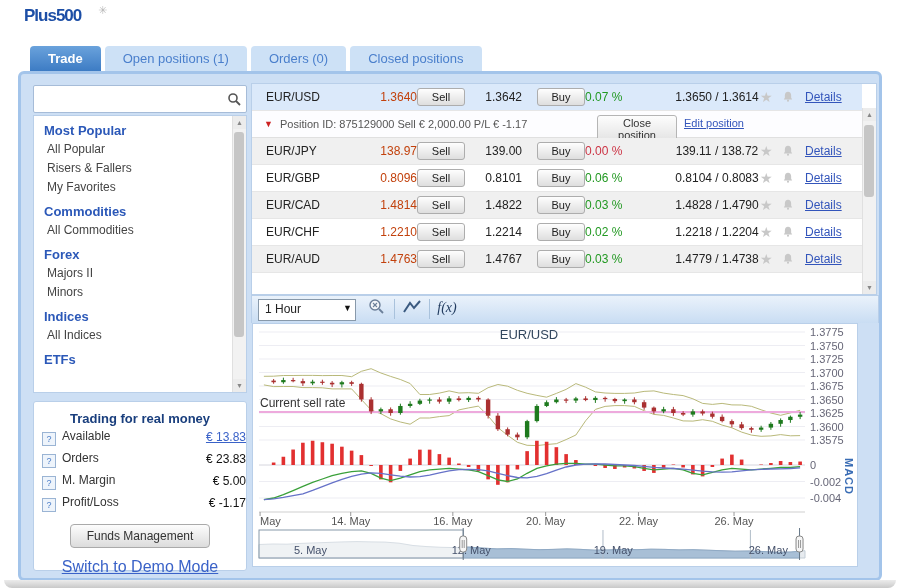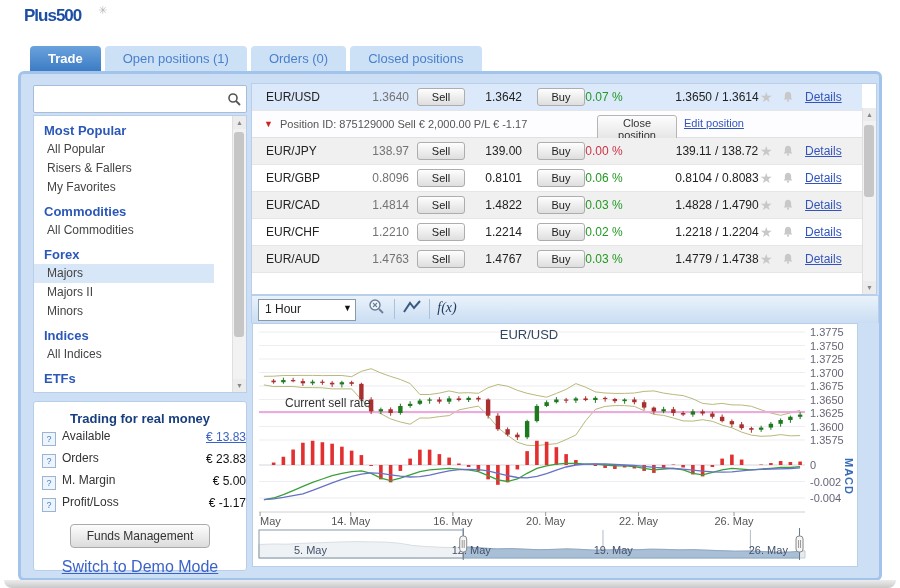--- a/index.html
+++ b/index.html
@@ -61,26 +61,26 @@
   .thead{position:absolute;left:0;top:0;width:610px;height:24px;background:linear-gradient(#8db3e0,#5e90cf);}
   .thcell{position:absolute;top:0;line-height:24px;color:#fff;font-size:12px;font-weight:bold;text-align:center;}
   .h-inst{left:14px;text-align:left;}
   .h-sell{left:70px;width:100px;} .h-buy{left:205px;width:100px;}
   .h-chg{left:330px;width:80px;} .h-hl{left:405px;width:120px;} .h-det{left:545px;width:60px;}
   .trow{position:relative;height:26px;width:610px;border-bottom:1px solid #e6e6e6;background:#fff;font-size:12px;}
   .trow.odd{background:#f0f0f0;}
   .trow.sel{background:#dbe9fa;}
   .trow span,.trow a{position:absolute;top:0;line-height:26px;}
   .c-inst{left:14px;color:#222;}
-  .c-sellv{left:102px;width:55px;text-align:right;color:#737373;}
+  .c-sellv{left:110px;width:55px;text-align:right;color:#c2410c;}
   .c-buyv{left:215px;width:55px;text-align:right;color:#222;}
   .tbtn{position:absolute;top:4px;height:18px;width:48px;font-size:11px;color:#222;font-family:inherit;
        background:linear-gradient(#fefefe,#dedede);border:1px solid #adadad;border-radius:3px;}
   .c-sellb{left:165px;} .c-buyb{left:285px;}
-  .c-chg{left:317px;width:70px;text-align:center;}
+  .c-chg{left:333px;width:70px;}
   .c-chg.up{color:#229922;} .c-chg.down{color:#cc3344;}
   .c-hl{left:400px;width:130px;text-align:center;color:#222;}
   .c-star{left:508px;color:#c8c8c8;font-size:14px;}
   .c-bell{left:530px;top:6px !important;line-height:normal !important;}
   .c-det{left:553px;color:#3355bb;text-decoration:underline;}
   .subrow{position:relative;height:26px;width:610px;border-bottom:1px solid #e0e0e0;background:#fdfdff;}
   .pos-tri{position:absolute;left:12px;top:0;line-height:26px;color:#cc2222;font-size:9px;}
   .pos-text{position:absolute;left:28px;top:0;line-height:26px;font-size:11px;color:#555;}
   .pos-close{position:absolute;left:345px;top:4px;height:28px;width:80px;font-size:11px;color:#333;font-family:inherit;
        background:linear-gradient(#fdfdfd,#e2e2e2);border:1px solid #b5b5b5;border-radius:3px;}
@@ -95,21 +95,21 @@
   .tf-select>span:first-child{position:absolute;left:6px;top:2px;}
   .tf-arrow{position:absolute;right:3px;top:3px;font-size:9px;color:#111;}
   .tool-ico{position:absolute;top:2px;width:26px;height:22px;text-align:center;}
   .tool-sep{position:absolute;top:3px;width:1px;height:20px;background:#a9c2dc;}
   .fx span{font-family:"Liberation Serif","DejaVu Serif",serif;font-style:italic;font-size:14px;color:#223c60;}
 
   
   .chartbox{position:absolute;left:231px;top:249px;width:604px;height:242px;background:#fff;
        border:1px solid #b9cfe9;overflow:hidden;}
   .chart-title{position:absolute;left:0;top:3px;width:552px;text-align:center;font-size:13px;color:#33475e;}
-  .sellrate{position:absolute;left:32px;top:72px;font-size:12px;color:#333;}
+  .sellrate{position:absolute;left:7px;top:72px;font-size:12px;color:#333;}
   .macd-label{position:absolute;right:2px;top:134px;writing-mode:vertical-rl;font-size:11px;font-weight:bold;
        color:#3a6db5;letter-spacing:1px;}
   svg text{font-family:"Liberation Sans","DejaVu Sans",sans-serif;}
 </style>
 </head>
 <body>
 
 <div class="page">
 
   <div class="logo-wrap">
@@ -136,21 +136,20 @@
 
     <div class="side-list">
       <div id="side-items" style="padding-right:32px;">
           <div class="side-header">Most Popular</div>
           <div class="side-item">All Popular</div>
           <div class="side-item">Risers &amp; Fallers</div>
           <div class="side-item">My Favorites</div>
           <div class="side-header">Commodities</div>
           <div class="side-item">All Commodities</div>
           <div class="side-header">Forex</div>
-          <div class="side-item selected">Majors</div>
           <div class="side-item">Majors II</div>
           <div class="side-item">Minors</div>
           <div class="side-header">Indices</div>
           <div class="side-item">All Indices</div>
           <div class="side-header">ETFs</div>
         </div>
       <div class="side-scroll">
         <div class="sb-btn sb-top">▲</div>
         <div class="sb-thumb s-thumb"></div>
         <div class="sb-btn sb-bot">▼</div>

